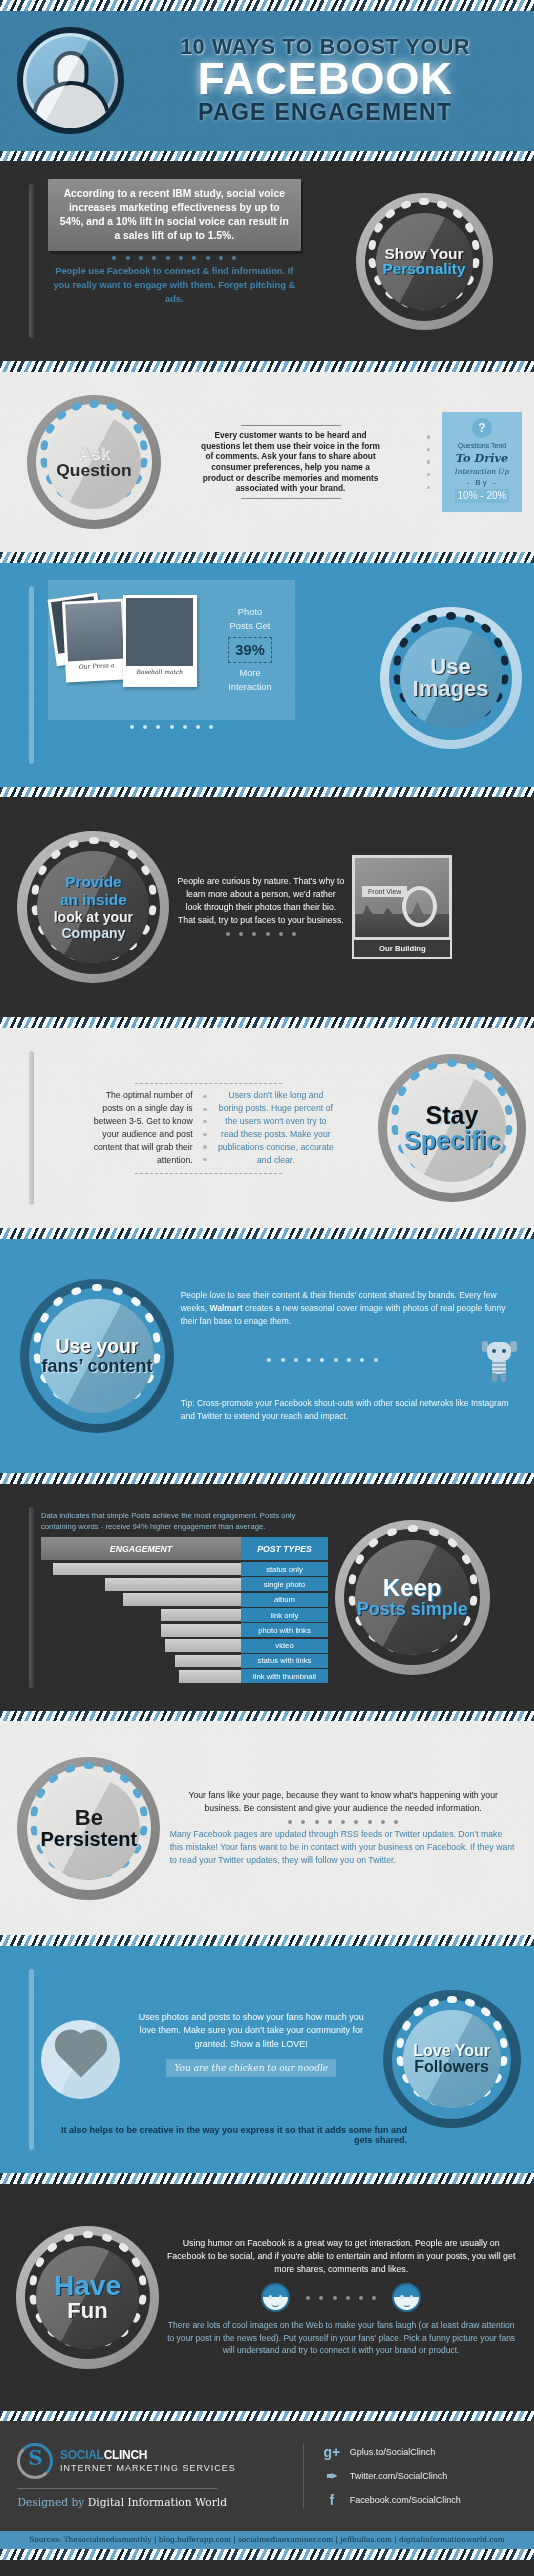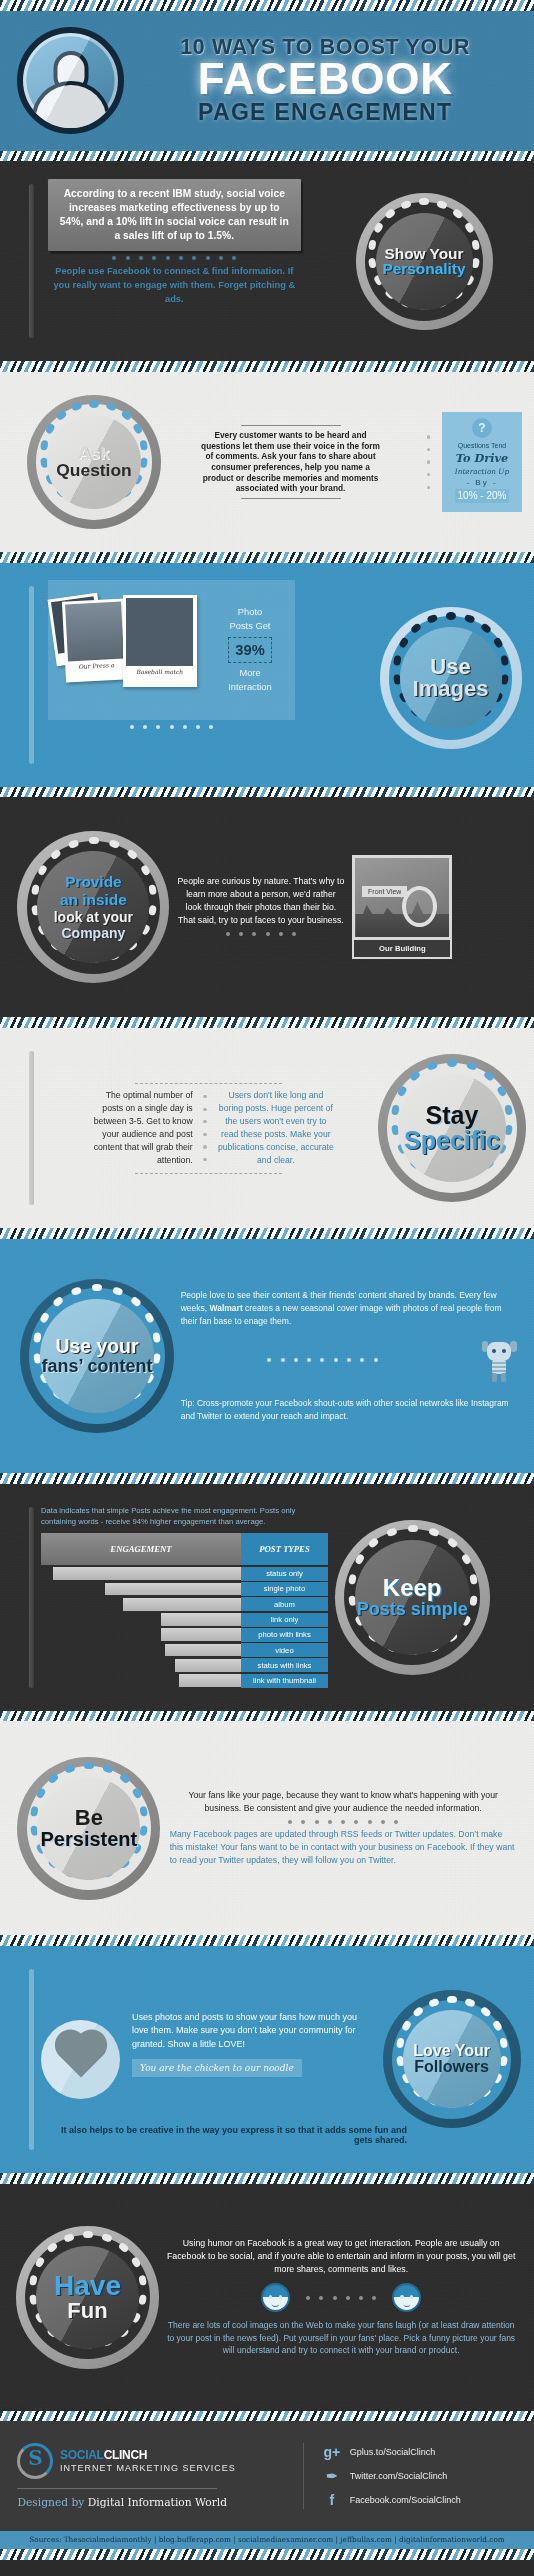--- a/index.html
+++ b/index.html
@@ -268,21 +268,21 @@
   .sec7{ height:227px; display:flex; align-items:center; padding:0 16px 0 41px; gap:6.7px; }
   .sec7 .chartwrap{ width:287px; }
   .sec7 .intro{ font-size:7.7px; color:#8fbcd6; line-height:1.45; margin-bottom:5.3px; }
   .chart{ width:100%; }
   .chrow{ display:flex; align-items:stretch; height:14px; margin-bottom:1.3px; }
   .chbarcell{ flex:1; position:relative; }
   .chbar{ position:absolute; right:0; top:0.7px; bottom:0.7px;
      background:linear-gradient(180deg,#d2d2d2,#b3b3b3); }
   .chlabel{ width:87px; background:#2d86b6; color:#fff; font-size:7.7px;
      display:flex; align-items:center; justify-content:center; }
-  .chhead{ height:32px; margin-bottom:2px;font-family:Liberation Serif, serif; }
+  .chhead{ height:23px; margin-bottom:2px; }
   .chhead .chbarcell{ background:linear-gradient(180deg,#8e8e8e,#6f6f6f);
      color:#fff; font-style:italic; font-weight:bold; font-size:8.7px;
      display:flex; align-items:center; justify-content:center; }
   .chhead .chlabel{ font-style:italic; font-weight:bold; font-size:8.7px; }
 
   
   .sec8{ height:214px; display:flex; align-items:center; padding:0 17.4px 0 17.4px; gap:9.3px; }
   .sec8 .copy{ flex:1; }
 
   
@@ -670,21 +670,21 @@
         </div>
       <div class="inner"></div>
         <div class="gloss"></div>
       <div class="lbl">
         <span class="l1" style="font-size:19.4px;color:#ffffff;text-shadow:1.3px 1.3px 0 #333;">Use your</span>
         <span class="l2" style="font-size:18px;color:#123043;text-shadow:1.3px 1.3px 0 #cfe2ef;">fans’ content</span>
       </div>
     </div>
     <div class="copy">
       <p>
-        <span>People love to see their content &amp; their friends' content shared by brands. Every few weeks, </span><b>Walmart</b><span> creates a new seasonal cover image with photos of real people from their fan base to enage them.</span>
+        <span>People love to see their content &amp; their friends' content shared by brands. Every few weeks, </span><b>Walmart</b><span> creates a new seasonal cover image with photos of real people funny their fan base to enage them.</span>
       </p>
       <div style="display:flex;align-items:center;gap:17.4px;margin:10.7px 0 14.7px;">
         <div class="dots pale" style="flex:1;">
           <span></span>
             <span></span>
             <span></span>
             <span></span>
             <span></span>
             <span></span>
             <span></span>
@@ -849,21 +849,21 @@
     </div>
   </div>
 
   <div class="stripe"></div>
 
   <div class="panel blue sec9">
     <div class="vrule"></div>
     <div class="heartcircle">
         <div class="heart"></div>
       </div>
-    <div style="flex:1;text-align:left;padding:0 5.3px 31px;">
+    <div style="flex:1;text-align:center;padding:0 5.3px 31px;">
       <div class="t-white" style="font-size:9px;line-height:1.5;">Uses photos and posts to show your fans how much you love them. Make sure you don’t take your community for granted. Show a little LOVE!</div>
       <div class="ribbon">You are the chicken to our noodle</div>
     </div>
     <div class="badge bg-blue2" style="width:138px;height:138px;">
       <div class="ring-outer"></div>
       <div class="ring-dots">
           <i style="transform-origin: 50% 56px; transform: rotate(0deg);"></i>
           <i style="transform-origin: 50% 56px; transform: rotate(20deg);"></i>
           <i style="transform-origin: 50% 56px; transform: rotate(40deg);"></i>
           <i style="transform-origin: 50% 56px; transform: rotate(60deg);"></i>

